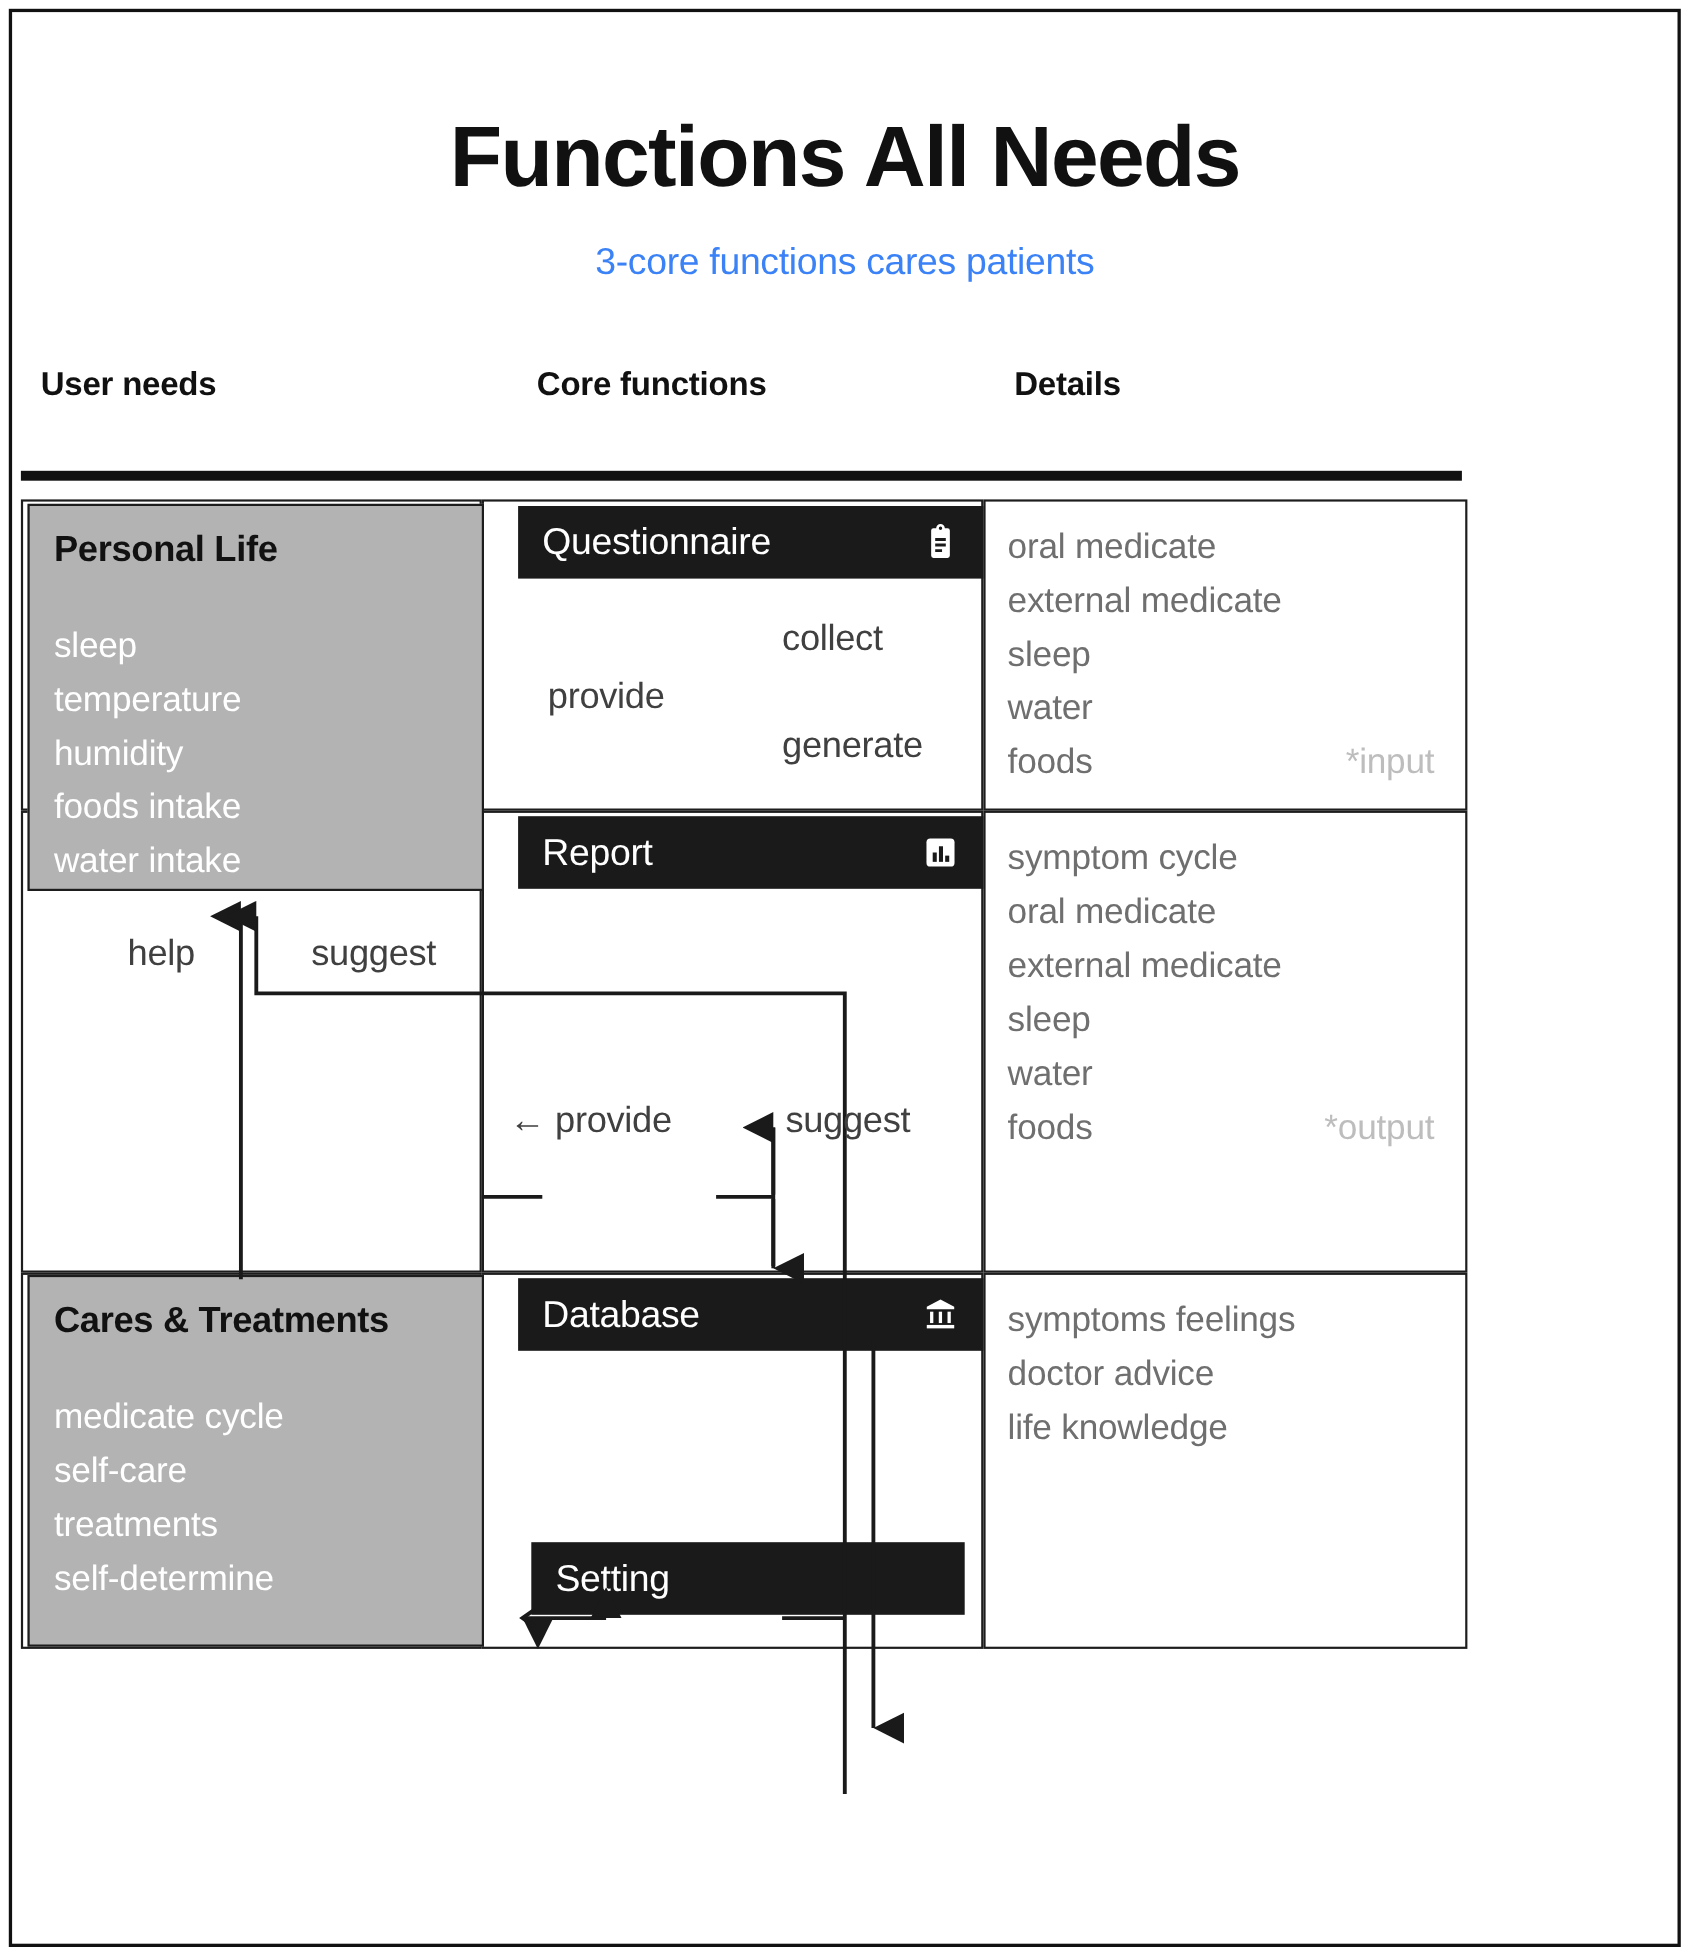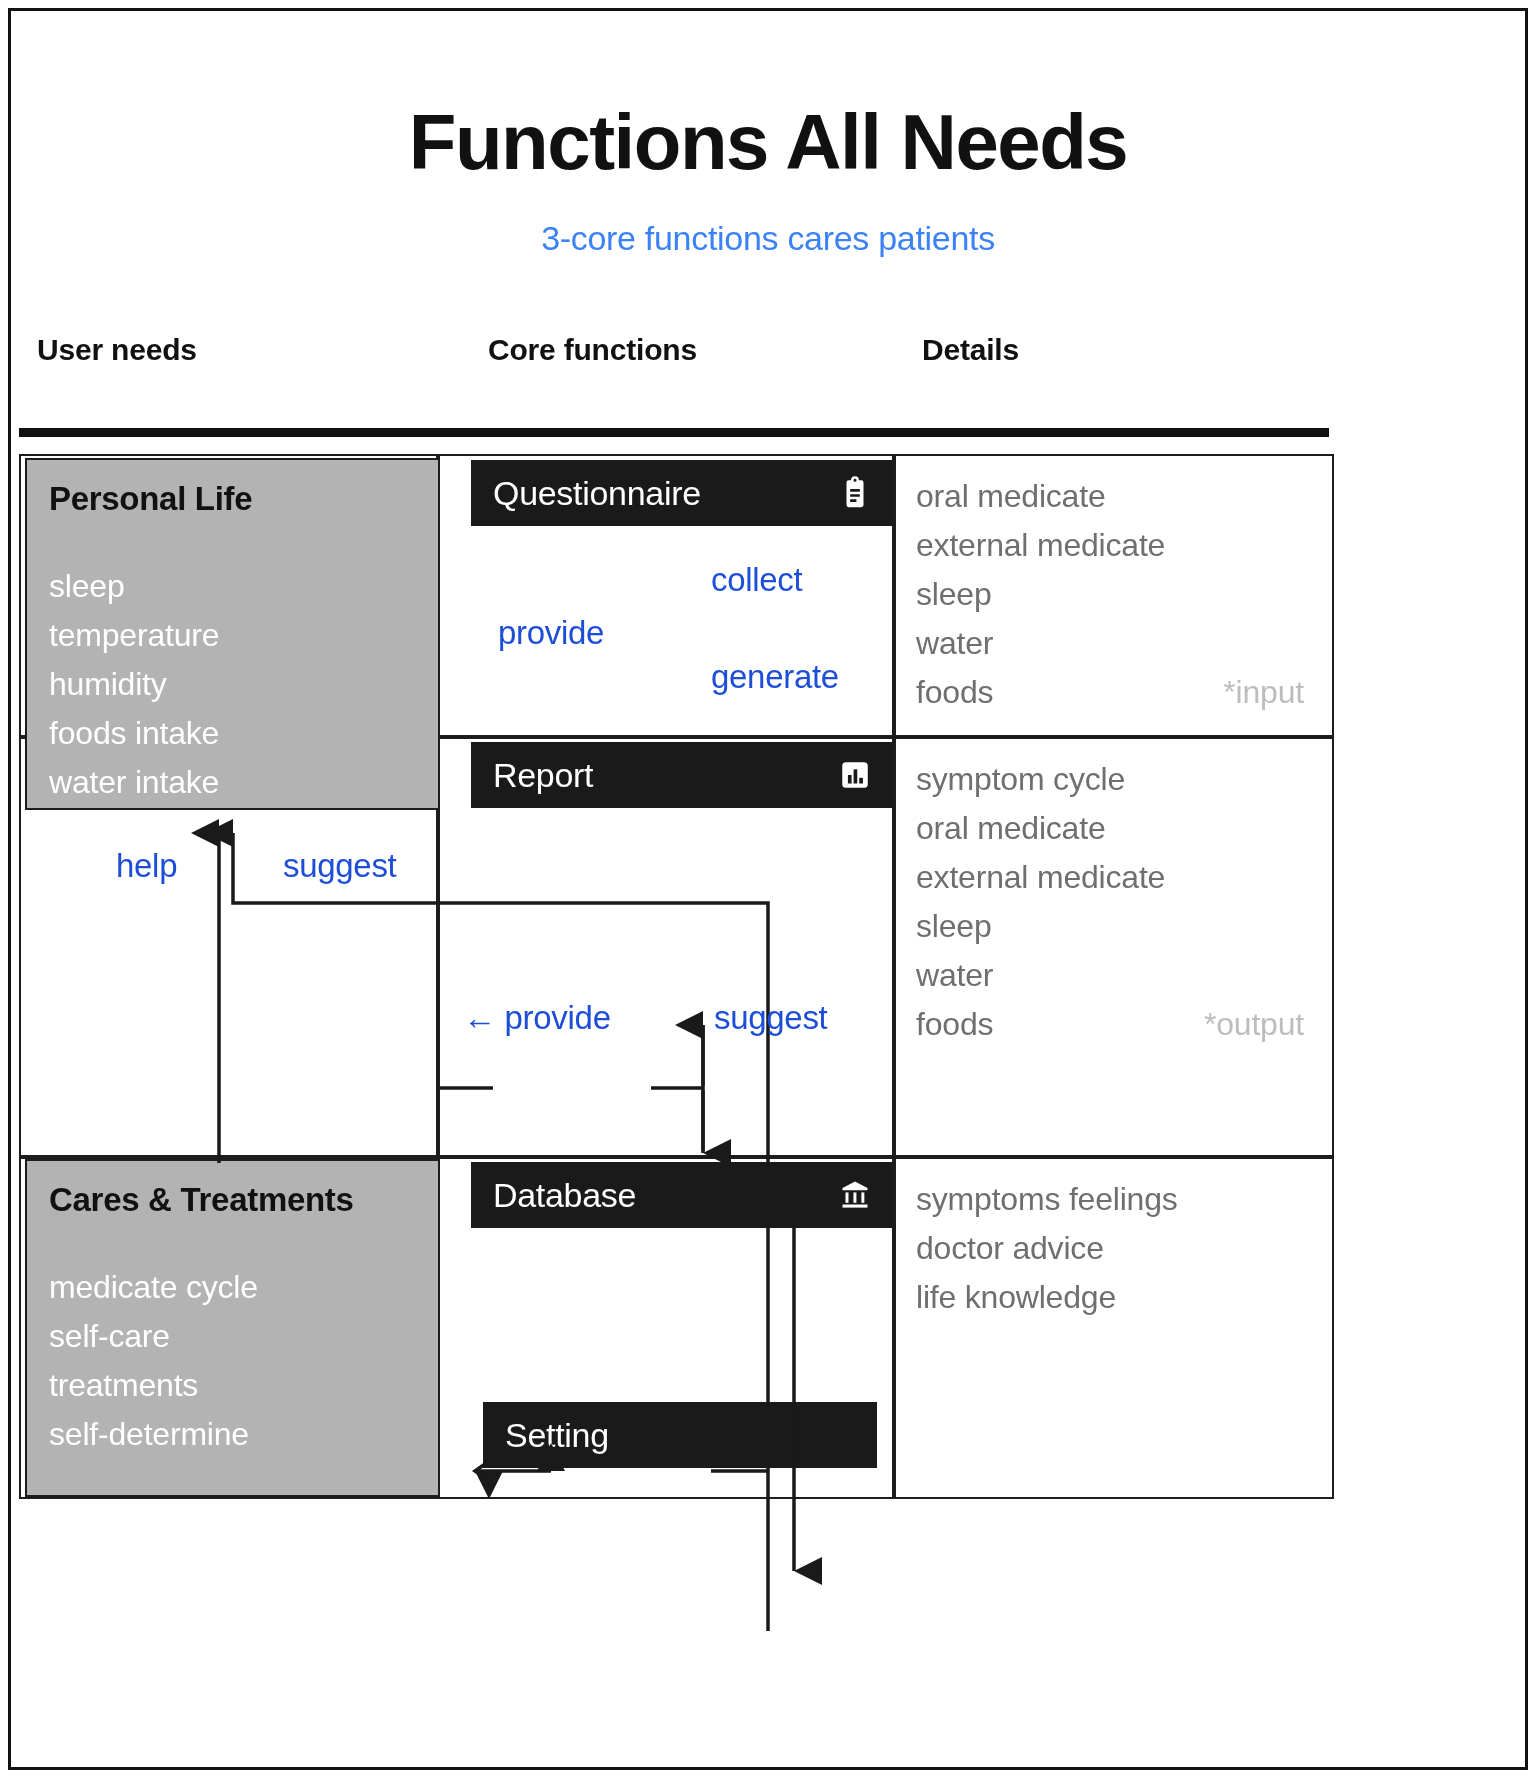--- a/index.html
+++ b/index.html
@@ -112,21 +112,21 @@
     line-height: 49px; letter-spacing: -0.2px;
   }
   .det-tag {
     position: absolute; right: 8px; top: 0;
     font-size: 32px; color: #bdbdbd; font-weight: 400;
   }
 
   
   .conn-label {
     position: absolute;
-    font-size: 33px; font-weight: 500; color: #1d4ed8;
+    font-size: 33px; font-weight: 500; color: #404040;
     letter-spacing: -0.3px; white-space: nowrap;
   }
   #lbl-provide1 { left: 487px; top: 603px; }
   #lbl-collect  { left: 700px; top: 550px; }
   #lbl-generate { left: 700px; top: 647px; }
   #lbl-help     { left: 105px; top: 836px; }
   #lbl-suggest1 { left: 272px; top: 836px; }
   #lbl-provide2 { left: 452px; top: 988px; }
   #lbl-suggest2 { left: 703px; top: 988px; }
 

